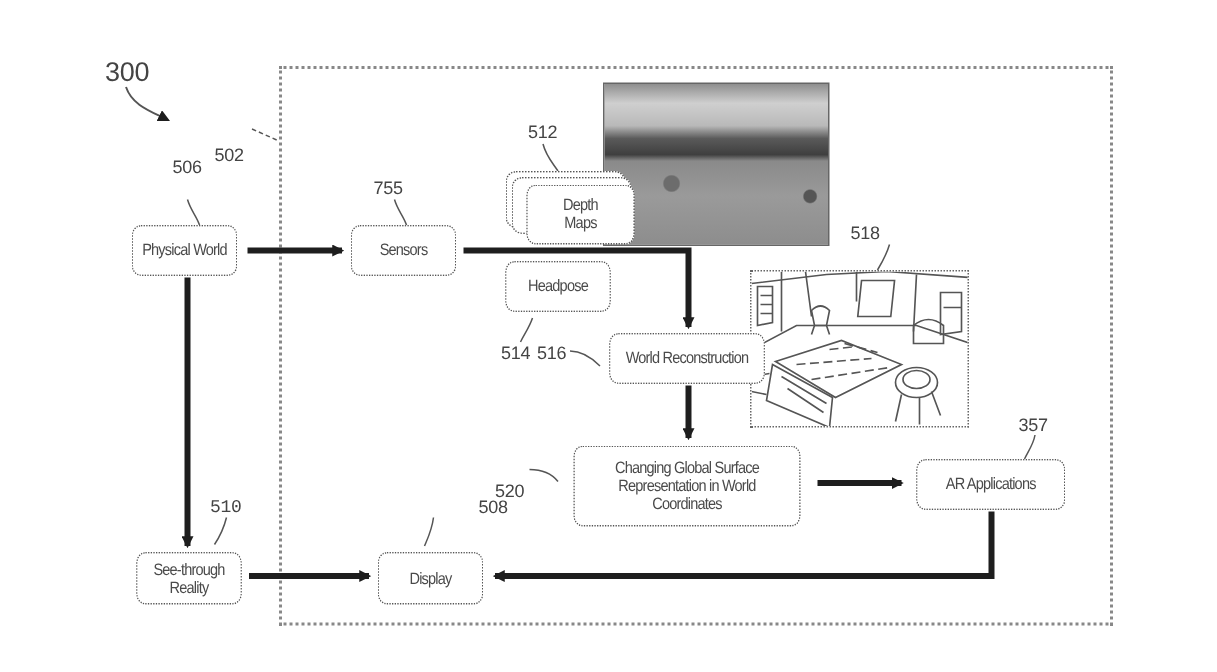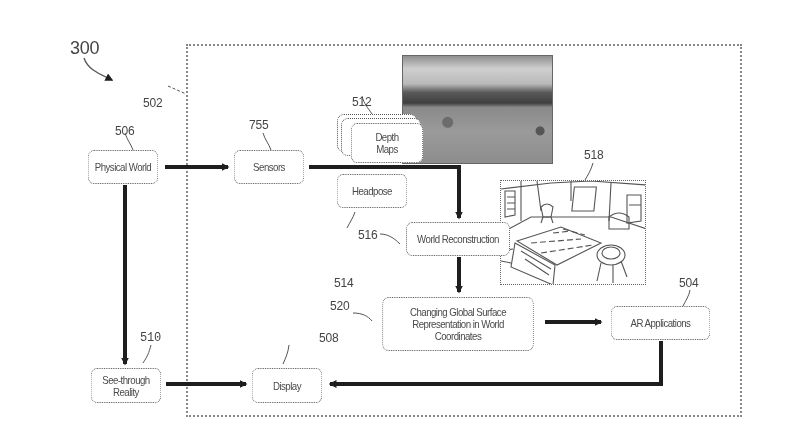--- a/index.html
+++ b/index.html
@@ -131,22 +131,22 @@
   <div>
     <span>See-through</span>
     <span>Reality</span>
   </div>
 </div>
 
 <div class="box" style="left:247px; top:368px; width:80px; height:35px;">
   <span>Display</span>
 </div>
 
-<div class="ref" style="left:115px; top:124px;">506</div>
+<div class="ref" style="left:115px; top:104px;">506</div>
 <div class="ref" style="left:249px; top:118px;">755</div>
-<div class="ref" style="left:352px; top:95px;">512</div>
-<div class="ref" style="left:334px; top:228px;margin-top:48px;">514</div>
+<div class="ref" style="left:352px; top:81px;">512</div>
+<div class="ref" style="left:334px; top:228px;">514</div>
 <div class="ref" style="left:358px; top:228px;text-align:center;">516</div>
-<div class="ref" style="left:584px; top:148px;text-align:center;">518</div>
-<div class="ref" style="left:330px; top:299px;">520</div>
-<div class="ref" style="left:679px; top:276px;">504</div>
+<div class="ref" style="left:567px; top:148px;text-align:center;">518</div>
+<div class="ref" style="left:330px; top:320px;">520</div>
+<div class="ref" style="left:679px; top:276px;">357</div>
 <div class="ref" style="left:140px; top:331px;font-family:Liberation Mono, monospace;">510</div>
 <div class="ref" style="left:280px; top:331px;margin-left:39px;">508</div>
 
 </body></html>

